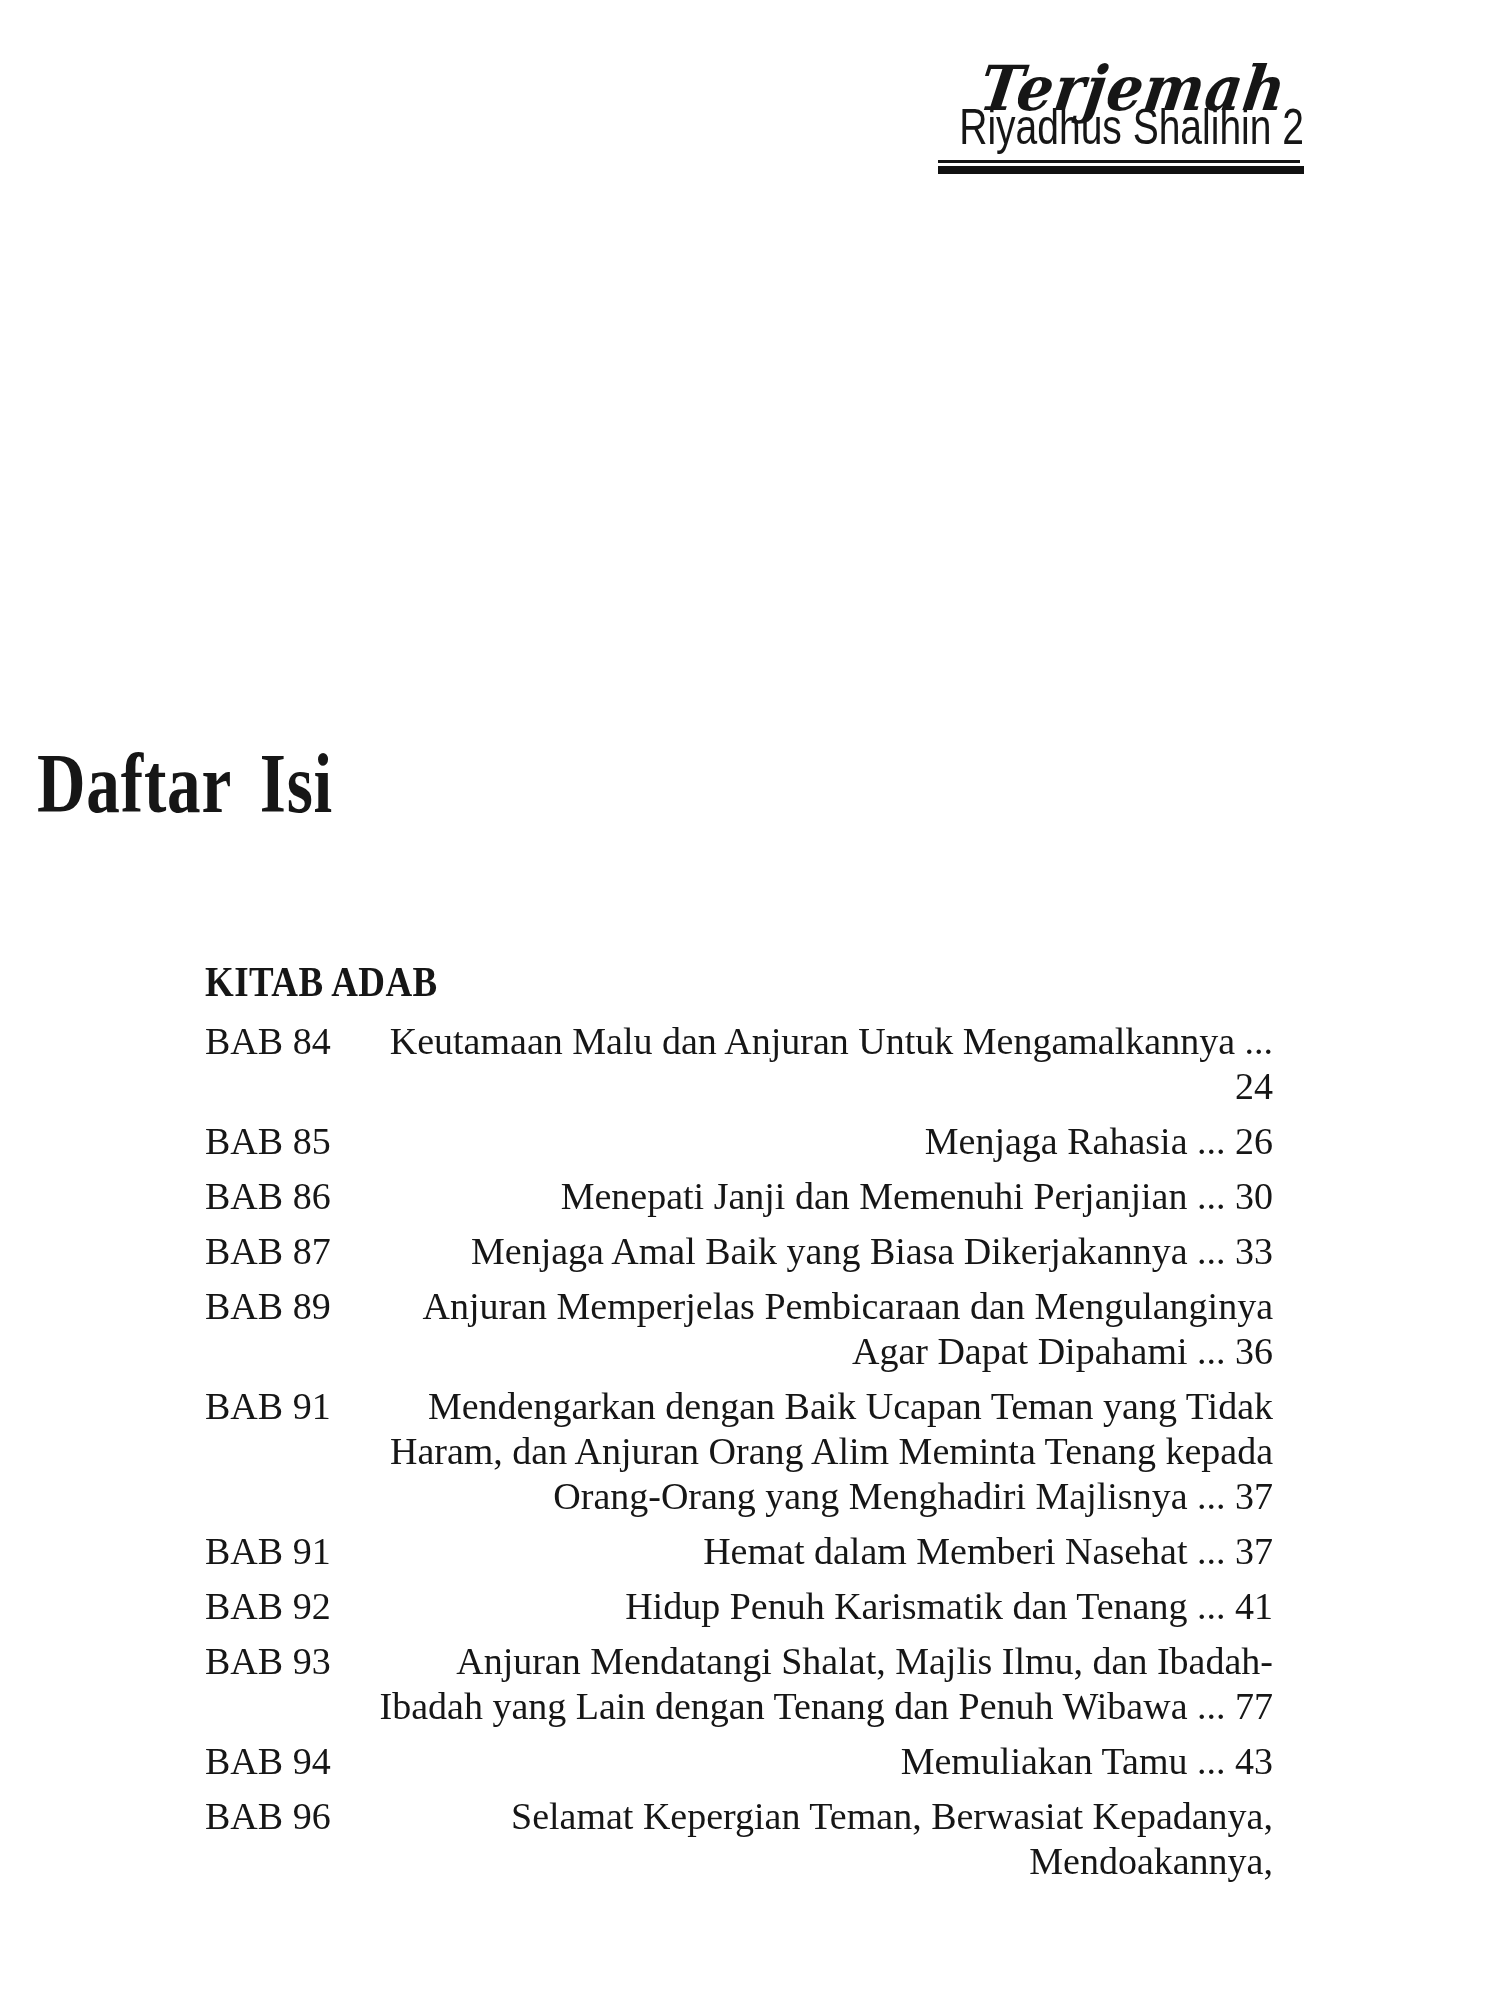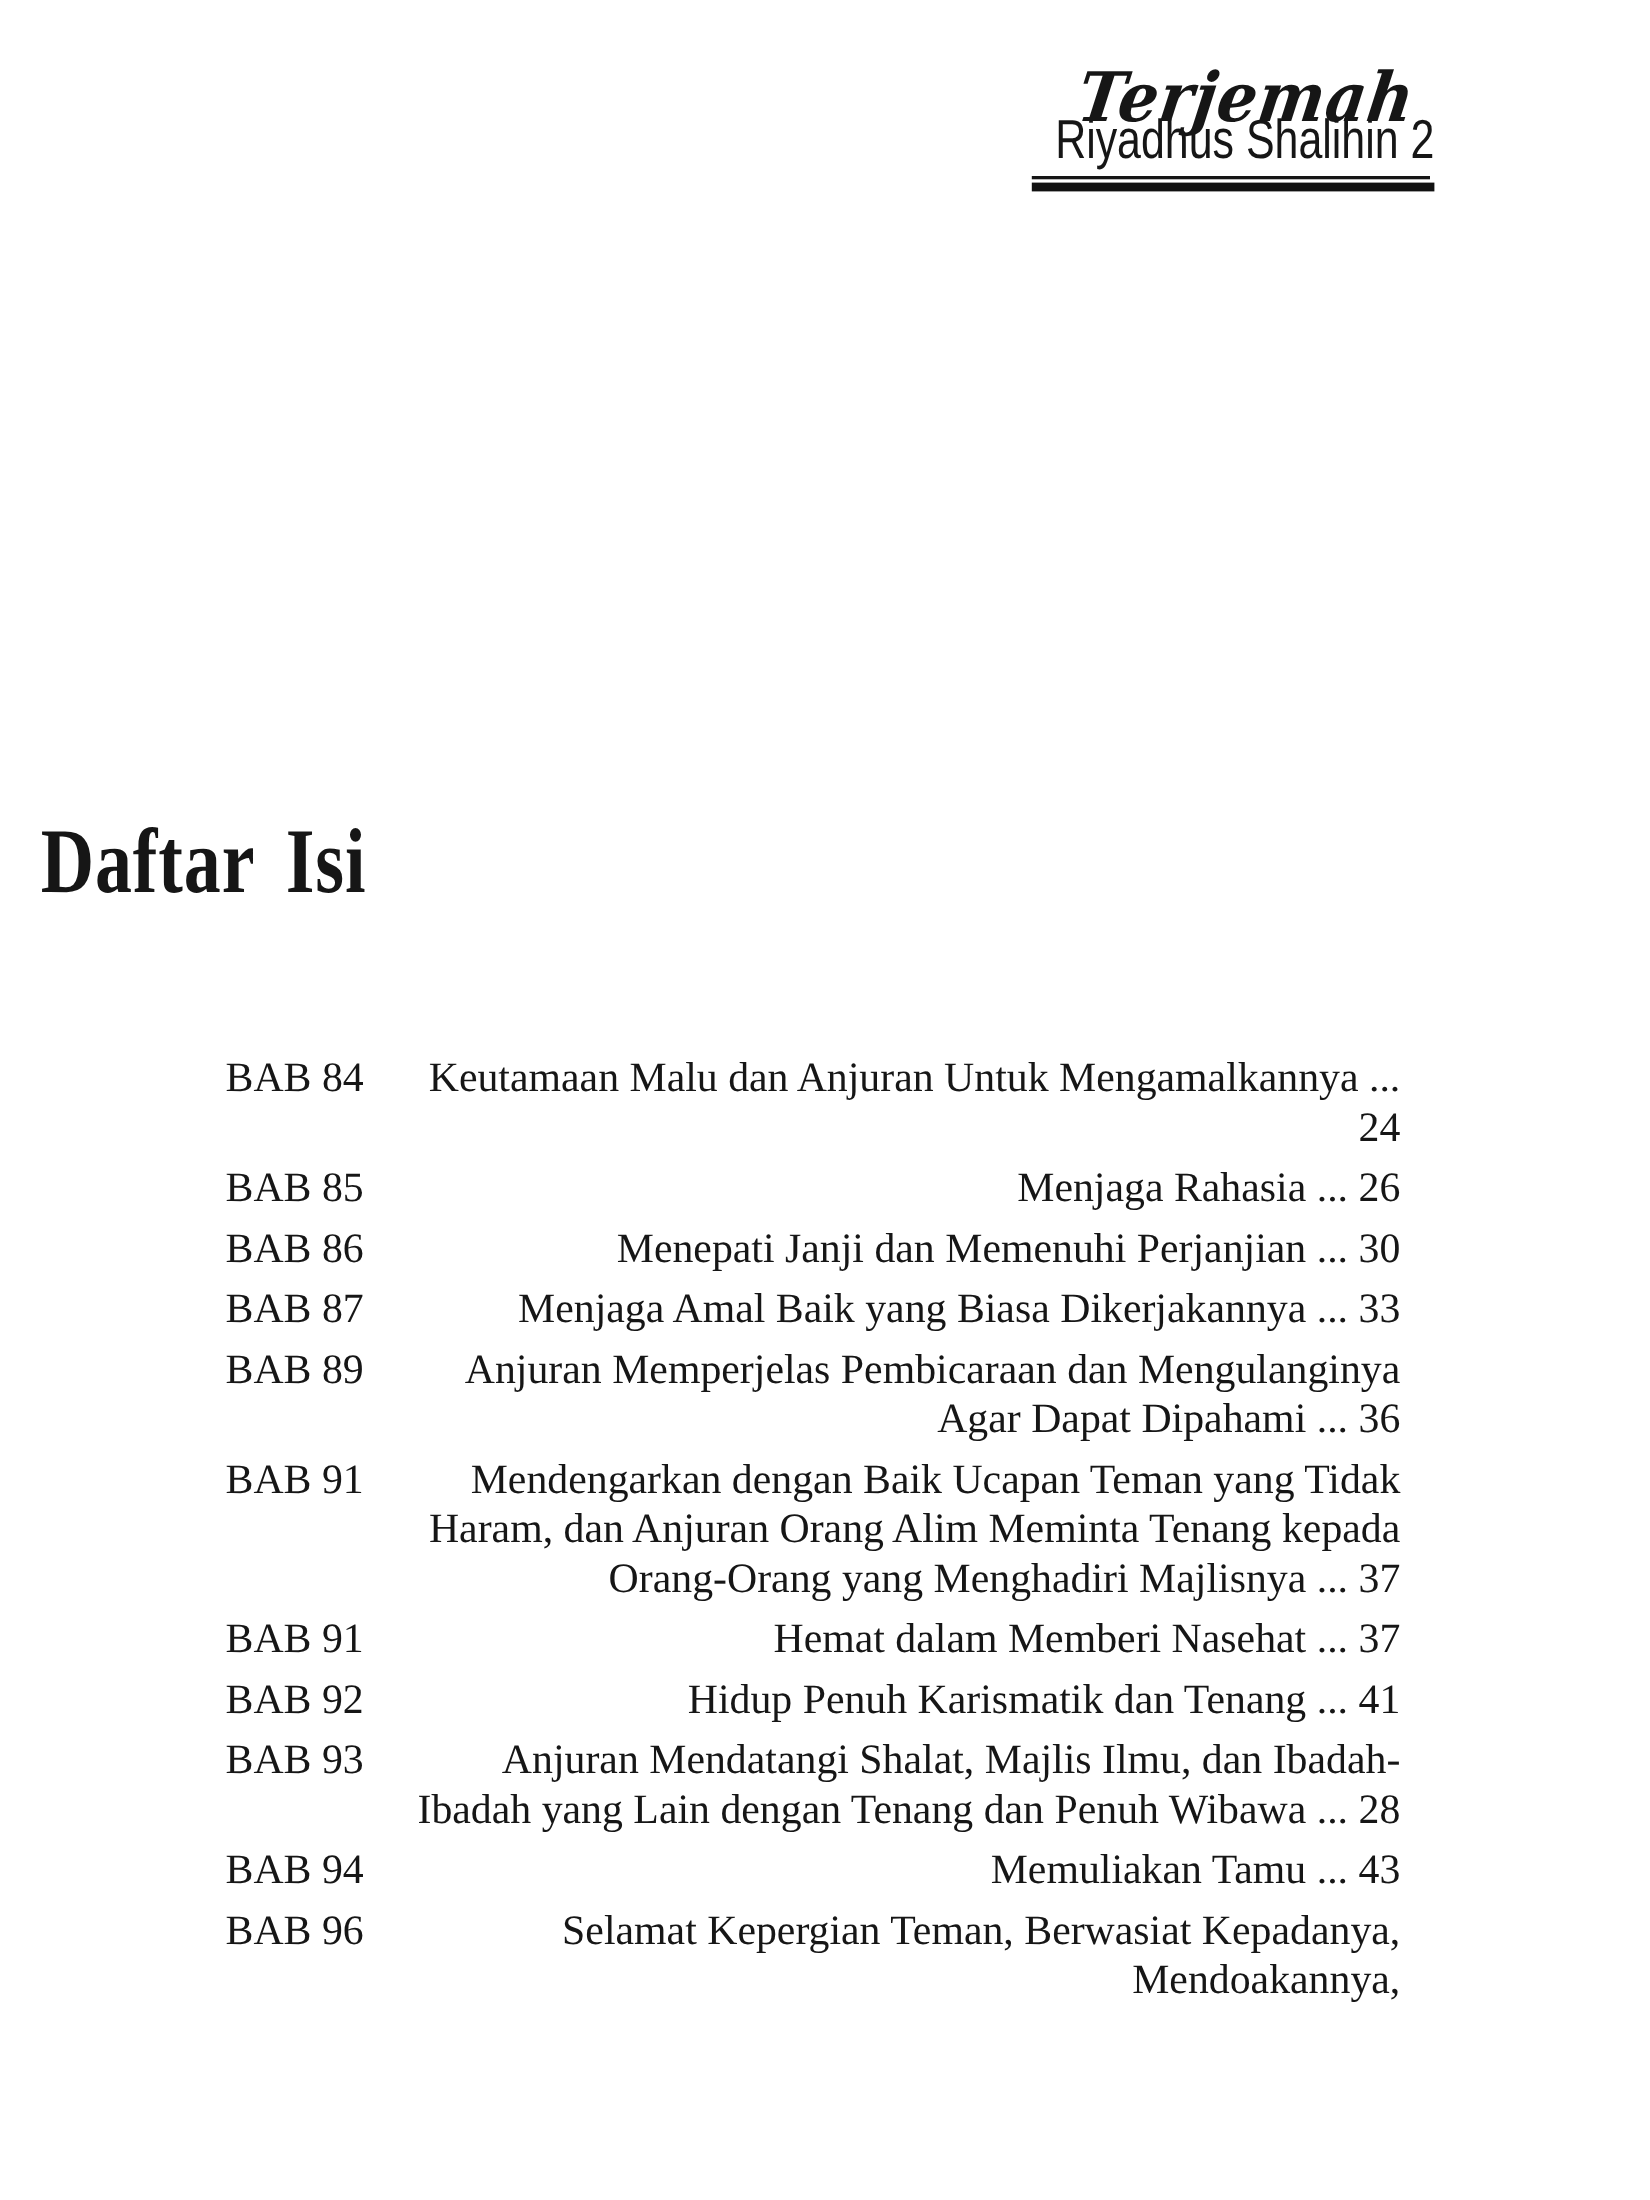--- a/index.html
+++ b/index.html
@@ -118,20 +118,23 @@
       <div class="rule-thin"></div>
       <div class="rule-thick"></div>
     </div>
   </div>
 
   <div class="page-title">
     <span>Daftar Isi</span>
   </div>
 
   <div class="toc">
+    <div class="toc-heading">
+      <span>KITAB ADAB</span>
+    </div>
     <div>
   <div class="toc-entry">
     <span class="toc-entry-label">BAB 84</span>
     <span class="toc-entry-title">Keutamaan Malu dan Anjuran Untuk Mengamalkannya ... 24</span>
   </div>
 
   <div class="toc-entry">
     <span class="toc-entry-label">BAB 85</span>
     <span class="toc-entry-title">Menjaga Rahasia ... 26</span>
   </div>
@@ -162,21 +165,21 @@
     <span class="toc-entry-title">Hemat dalam Memberi Nasehat ... 37</span>
   </div>
 
   <div class="toc-entry">
     <span class="toc-entry-label">BAB 92</span>
     <span class="toc-entry-title">Hidup Penuh Karismatik dan Tenang ... 41</span>
   </div>
 
   <div class="toc-entry">
     <span class="toc-entry-label">BAB 93</span>
-    <span class="toc-entry-title">Anjuran Mendatangi Shalat, Majlis Ilmu, dan Ibadah-Ibadah yang Lain dengan Tenang dan Penuh Wibawa ... 28</span>
+    <span class="toc-entry-title">Anjuran Mendatangi Shalat, Majlis Ilmu, dan Ibadah-Ibadah yang Lain dengan Tenang dan Penuh Wibawa ... 77</span>
   </div>
 
   <div class="toc-entry">
     <span class="toc-entry-label">BAB 94</span>
     <span class="toc-entry-title">Memuliakan Tamu ... 43</span>
   </div>
 
 
   <div class="toc-entry">
     <span class="toc-entry-label">BAB 96</span>

